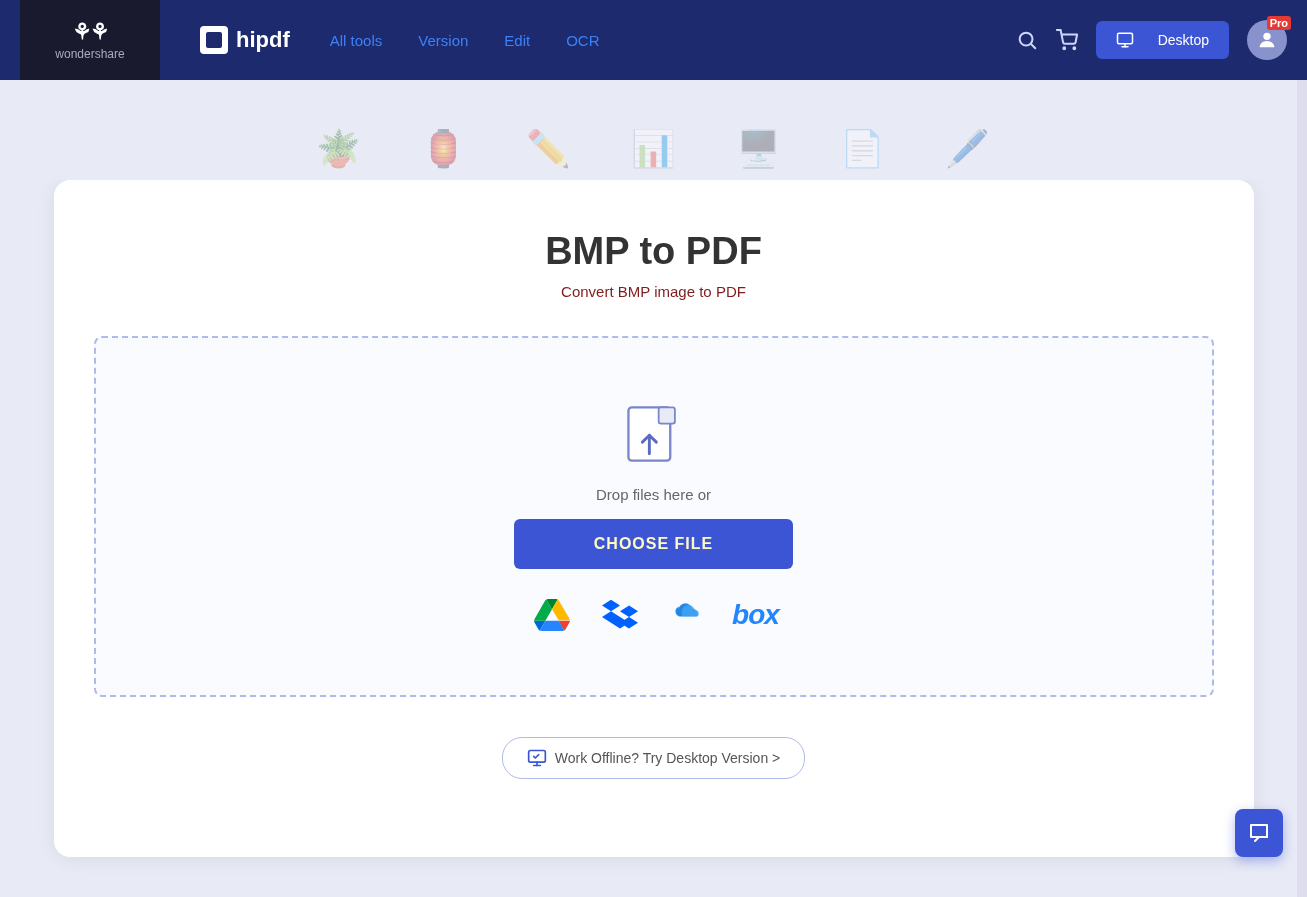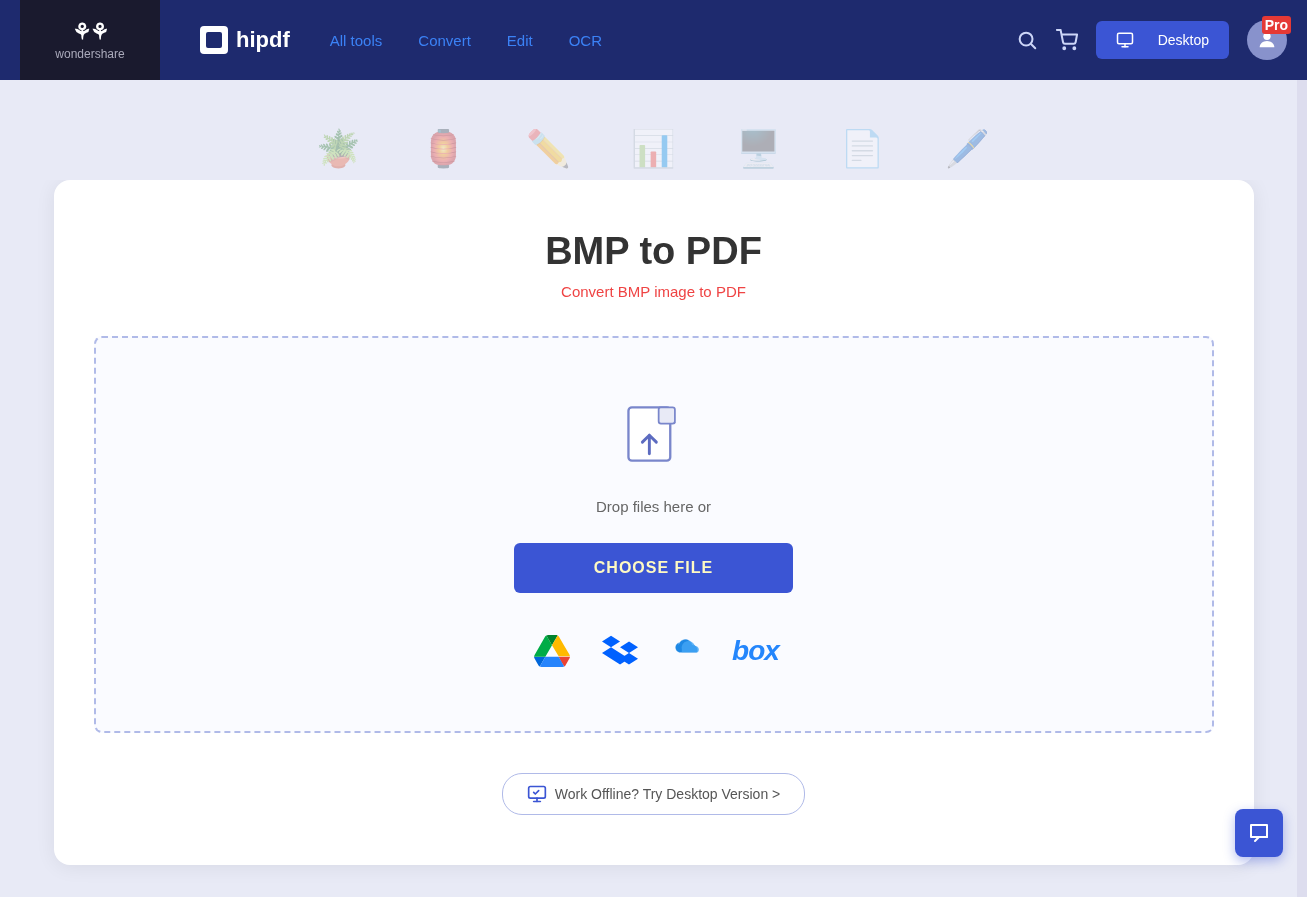--- a/index.html
+++ b/index.html
@@ -38,48 +38,48 @@
       padding: 10px 20px; font-size: 14px; cursor: pointer; display: flex; align-items: center; gap: 24px;
       font-weight: 500;
     }
     .avatar-wrap { position: relative; cursor: pointer; }
     .avatar-circle {
       width: 40px; height: 40px; border-radius: 50%; background: #8892cc;
       display: flex; align-items: center; justify-content: center; color: white; font-size: 18px;
     }
     .pro-badge {
       position: absolute; top: -4px; right: -4px;
-      background: #e53935; color: white; font-size: 14px; border-radius: 3px; padding: 1px 3px; font-weight: bold;
+      background: #e53935; color: white; font-size: 11px; border-radius: 3px; padding: 1px 3px; font-weight: bold;
     }
 
     
     .bg-illustration {
       width: 100%; height: 100px; background: #e8eaf6;
       display: flex; align-items: flex-end; justify-content: center;
       overflow: hidden; position: relative;
     }
     .bg-icons {
       display: flex; align-items: flex-end; gap: 60px; opacity: 0.35; padding-bottom: 10px;
     }
     .bg-icon { color: #7986cb; font-size: 36px; }
 
     
     .main-container { display: flex; justify-content: center; padding: 0 40px; background: #e8eaf6; }
     .card {
       background: white; border-radius: 16px; width: 100%; max-width: 1200px;
-      padding: 50px 40px 50px; margin-top: 0; box-shadow: 0 2px 20px rgba(0,0,0,0.07);
+      padding: 50px 40px 78px; margin-top: 0; box-shadow: 0 2px 20px rgba(0,0,0,0.07);
     }
     .card-title { text-align: center; font-size: 38px; font-weight: 700; color: #333; margin-bottom: 10px; }
-    .card-subtitle { text-align: center; color: #ef4444; font-size: 15px; margin-bottom: 36px; }
+    .card-subtitle { text-align: center; color: #7f1d1d; font-size: 15px; margin-bottom: 36px; }
 
     
     .dropzone {
       border: 2px dashed #b0bae8; border-radius: 8px;
       padding: 60px 40px; display: flex; flex-direction: column;
-      align-items: center; gap: 28px; background: #fafbff;
+      align-items: center; gap: 16px; background: #fafbff;
     }
     .upload-icon-wrap {
       width: 64px; height: 72px; position: relative;
     }
     .drop-text { color: #666; font-size: 15px; }
     .choose-btn {
       background: #3b55d4; color: #fef9c3; border: none; border-radius: 6px;
       padding: 16px 80px; font-size: 16px; font-weight: 700; cursor: pointer;
       letter-spacing: 1px;
     }
@@ -128,21 +128,21 @@
     </div>
   </div>
   <div class="hipdf-logo">
     <div class="hipdf-logo-square">
       <div class="hipdf-logo-square-inner"></div>
     </div>
     <span>hipdf</span>
   </div>
   <div class="nav-links">
     <a class="nav-link">All tools</a>
-    <a class="nav-link">Convert</a>
+    <a class="nav-link">Version</a>
     <a class="nav-link">Edit</a>
     <a class="nav-link">OCR</a>
   </div>
   <div class="nav-actions">
     <button class="nav-icon-btn">
       <svg width="22" height="22" viewBox="0 0 24 24" fill="none" stroke="currentColor" stroke-width="2.2" stroke-linecap="round" stroke-linejoin="round">
           <circle cx="11" cy="11" r="7"></circle>
           <line x1="21" y1="21" x2="16.65" y2="16.65"></line>
         </svg>
     </button>

